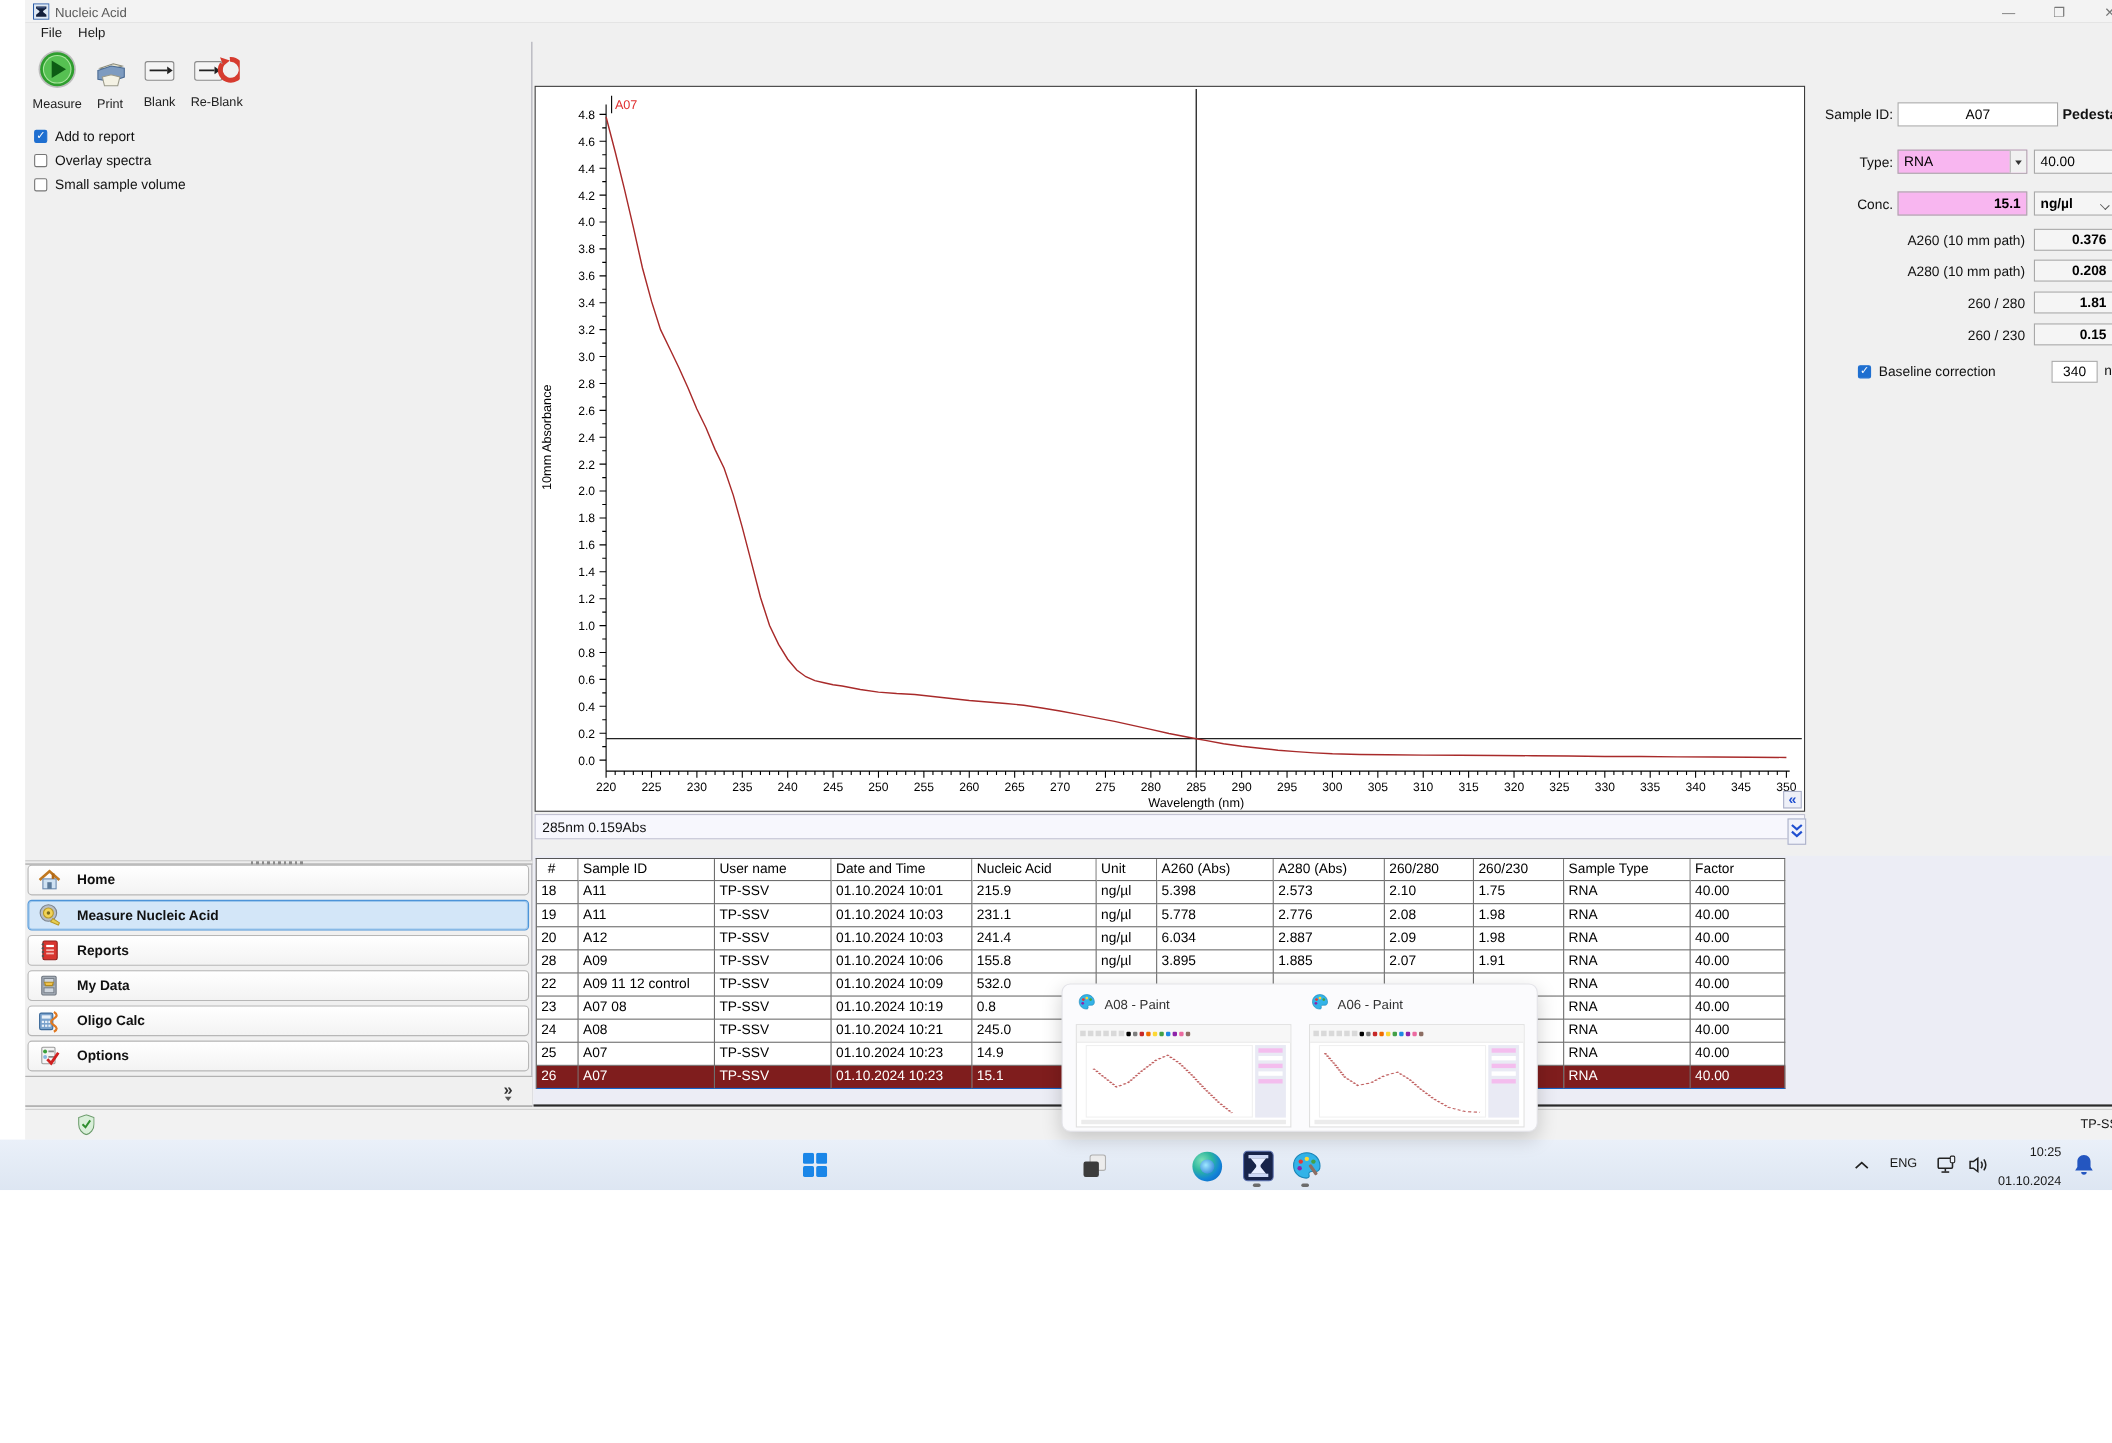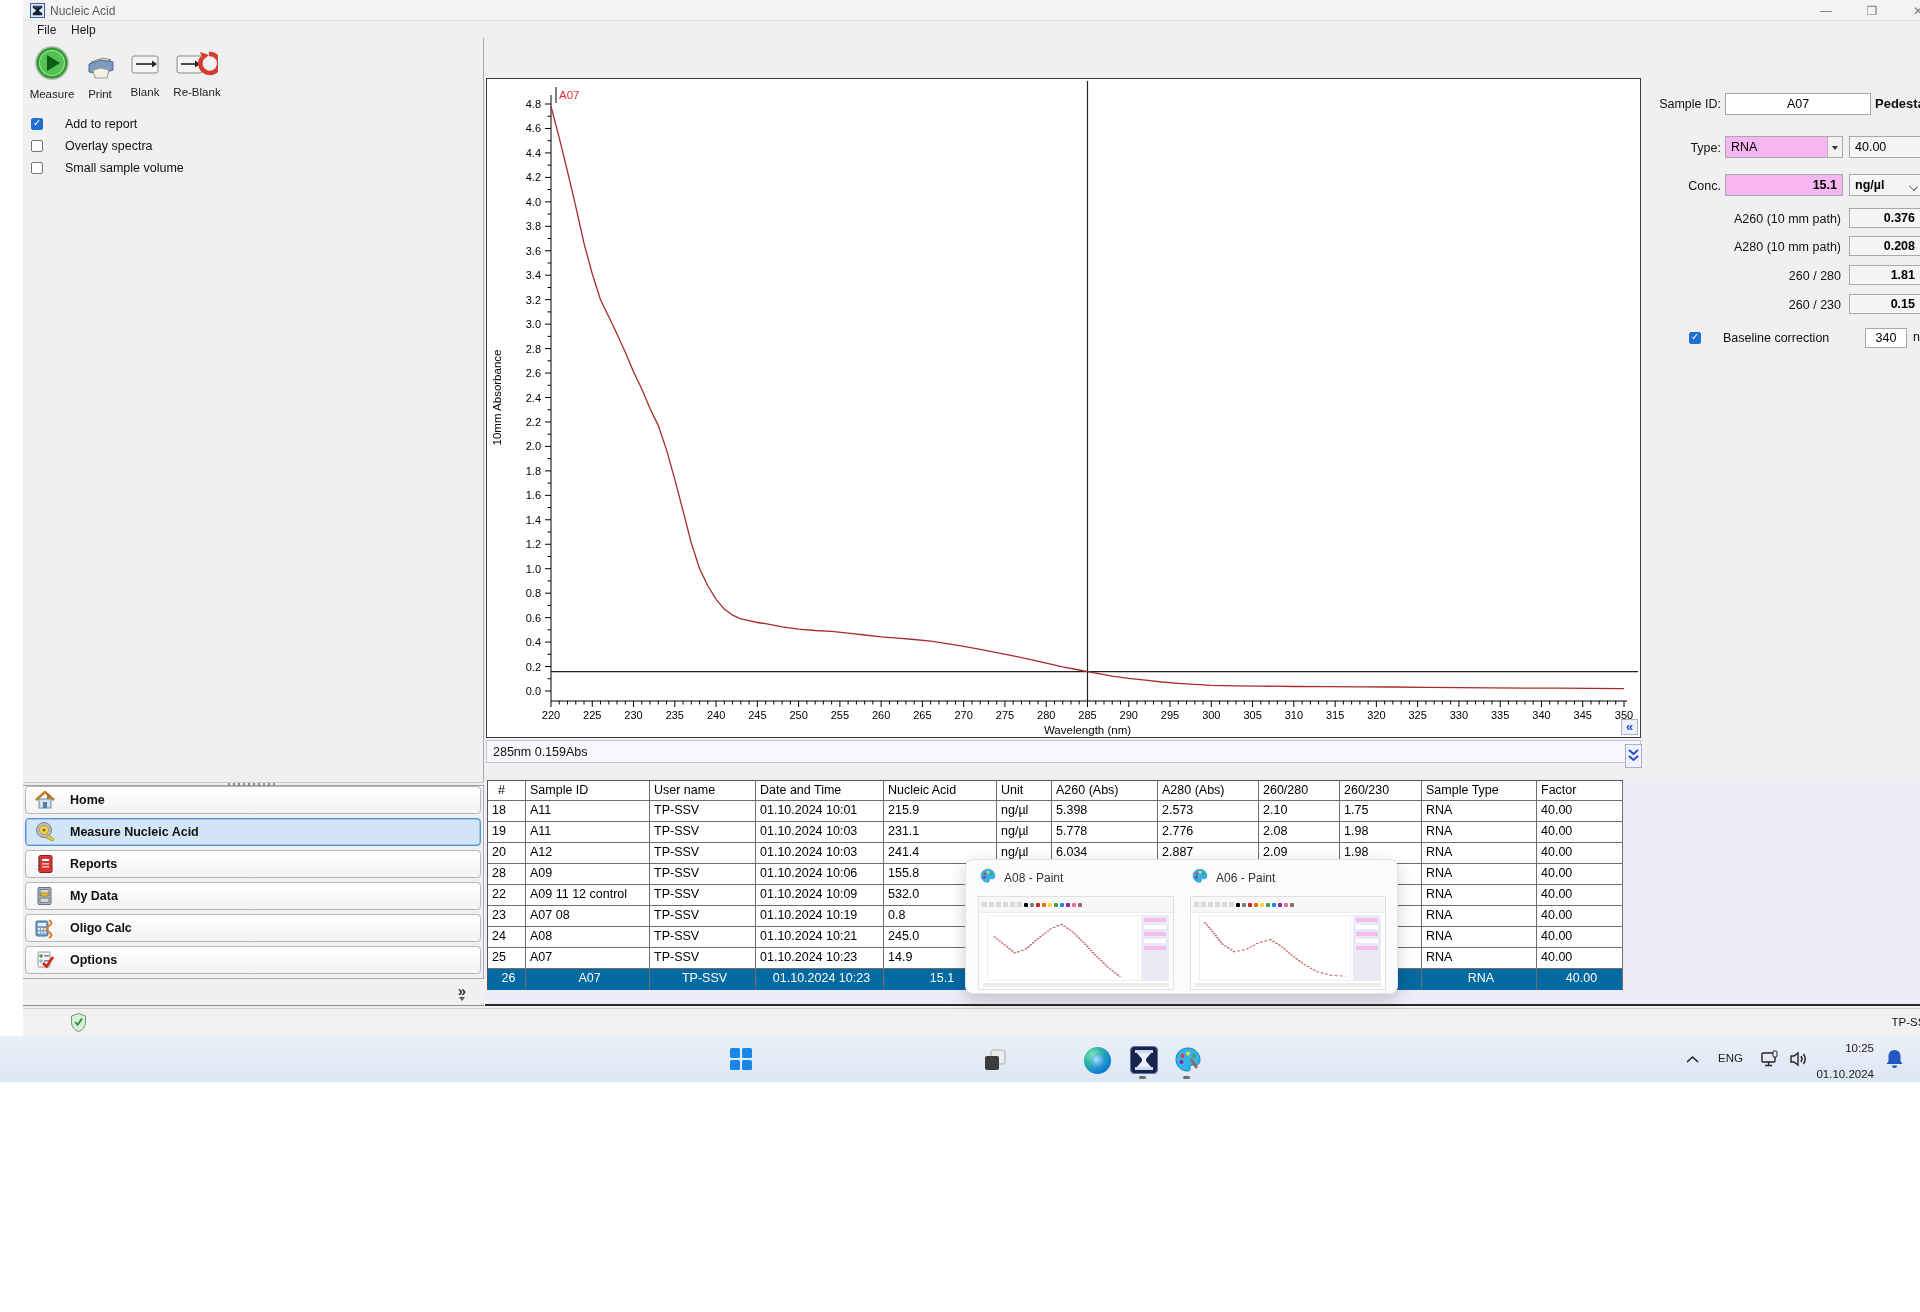--- a/index.html
+++ b/index.html
@@ -13,21 +13,21 @@
   #titlebar .title { position:absolute; left:27px; top:4px; font-size:12px; color:#5a5a5a; }
   .appicon { position:absolute; left:7px; top:3px; width:15px; height:15px; }
   .wctl { position:absolute; top:0; width:46px; height:21px; display:flex; align-items:center; justify-content:center; color:#777; font-size:12px; }
   #menubar { position:absolute; left:0; top:21px; width:1920px; height:17px; background:#f0f0f0; }
   .menuitem { position:absolute; top:1px; font-size:12px; color:#1a1a1a; padding:1px 4px; }
 
   
   #leftpanel { position:absolute; left:0; top:38px; width:461px; height:968px; background:#f0f0f0; border-right:1px solid #a9a9b2; }
   .toolbtn { position:absolute; top:6px; text-align:center; }
   .toolbtn .lbl { font-size:11.5px; color:#222; margin-top:2px; }
-  .cb-row { position:absolute; left:8px; display:flex; align-items:center; gap:22px; height:15px; }
+  .cb-row { position:absolute; left:8px; display:flex; align-items:center; gap:7px; height:15px; }
   .cb { width:12px; height:12px; border:1px solid #767676; border-radius:2px; background:#fff; position:relative; }
   .cb.checked { background:#1f6fd0; border-color:#1f6fd0; }
   .cb.checked::after { content:"✓"; position:absolute; left:1px; top:-2px; color:#fff; font-size:10px; }
   .cb-label { font-size:12.5px; color:#111; }
   #navsplit { position:absolute; left:0; top:744px; width:461px; height:4px; border-top:1px solid #c9c9c9; border-bottom:1px solid #9f9f9f; background:#ededed; }
   #navsplit .grip { position:absolute; left:205px; top:0px; width:48px; height:3px;
       background:repeating-linear-gradient(90deg,#8a8a8a 0 2px,transparent 2px 5px); }
   .navitem { position:absolute; left:2px; width:456px; height:28px; background:linear-gradient(#ffffff,#f3f3f3);
       border:1px solid #b7b7b7; border-radius:4px; display:flex; align-items:center; gap:14px; padding-left:8px; }
   .navitem.selected { background:#d3e6f8; border:1px solid #4d94d8; box-shadow:inset 0 0 0 1px #9cc6ec; }
@@ -57,35 +57,35 @@
   .dd-arrow::after { content:""; position:absolute; left:4px; top:9px; width:0; height:0; border-left:3.5px solid transparent; border-right:3.5px solid transparent; border-top:4px solid #333; }
   .chev { position:absolute; right:3px; top:8px; width:7px; height:7px; border-right:1.5px solid #555; border-bottom:1.5px solid #555; transform:rotate(45deg) scale(1,0.8); }
   #sampleid-input { position:absolute; text-align:center; font-size:12.5px; font-family:"Liberation Sans",sans-serif; background:#fff; border:1px solid #a9a9a9; }
 
   
   #tablezone { position:absolute; left:462px; top:778px; width:1457px; height:228px; background:#ecedf5; border-bottom:2px solid #2a2a2a; }
   #rtable { position:absolute; left:2px; top:2px; border-top:1px solid #555; border-left:1px solid #555; background:#fff; }
   .trow { display:flex; }
   .tcell { border-right:1px solid #6e6e6e; border-bottom:1px solid #6e6e6e; font-size:12.5px; color:#000; padding:2px 0 0 4px; height:21px; overflow:hidden; white-space:nowrap; }
   .thead .tcell { height:20px; background:#ffffff; }
-  .trow.selected .tcell { background:#0369a1; color:#ffffff; border-bottom-color:#1463c8;text-align:center; }
+  .trow.selected .tcell { background:#7f1d1d; color:#ffffff; border-bottom-color:#1463c8; }
   #tscroll { position:absolute; left:1436px; top:2px; width:12px; height:224px; background:#f1f2f8; }
   #tscroll .thumb { position:absolute; left:3px; top:125px; width:5px; height:86px; background:#9a9a9a; border-radius:3px; }
 
   
   #statusbar { position:absolute; left:0; top:1008px; width:1920px; height:28px; background:#f2f2f2; border-top:1px solid #cfcfcf; }
   #statusbar .user { position:absolute; right:10px; top:7px; font-size:11.5px; color:#111; }
   #taskbar { position:absolute; left:0; top:1036px; width:1920px; height:46px; background:linear-gradient(#eaf0f9,#dde6f2); }
   #belowbar { position:absolute; left:0; top:1082px; width:1920px; height:230px; background:#ffffff; }
   .tb-ico { position:absolute; display:flex; align-items:center; justify-content:center; }
   .task-dot { position:absolute; width:7px; height:3px; border-radius:2px; background:#6b6b6b; }
   .tray-text { position:absolute; font-size:11.5px; color:#1a1a1a; }
 
   
-  #popup { position:absolute; left:965px; top:859px; width:433px; height:135px; background:#fbfbfd; border:1px solid #e3e3e8; border-radius:8px; box-shadow:0 6px 18px rgba(0,0,0,0.18); }
+  #popup { position:absolute; left:965px; top:894px; width:433px; height:135px; background:#fbfbfd; border:1px solid #e3e3e8; border-radius:8px; box-shadow:0 6px 18px rgba(0,0,0,0.18); }
   .pv-card { position:absolute; top:8px; width:205px; }
   .pv-title { display:flex; align-items:center; gap:8px; height:20px; padding-left:6px; }
   .pv-title .t { font-size:12px; color:#333; }
   .thumb { position:absolute; top:28px; left:4px; width:196px; height:94px; background:#ffffff; border:1px solid #e0e0e0; }
   .t-ribbon { position:absolute; left:0; top:0; width:100%; height:16px; background:#f7f7f7; border-bottom:1px solid #ececec; display:flex; align-items:center; gap:2px; padding-left:3px; }
   .t-ribbon .sq { width:5px; height:5px; background:#d9d9d9; }
   .t-ribbon .dot { width:4px; height:4px; border-radius:1px; }
   .t-canvas { position:absolute; left:8px; top:18px; right:34px; bottom:8px; background:#fff; border:1px solid #f0f0f0; }
   .t-side { position:absolute; right:4px; top:18px; width:28px; bottom:8px; background:#e9eaf4; }
   .t-side .bar { height:4px; margin:3px 3px 0 3px; background:#f4bdee; }

